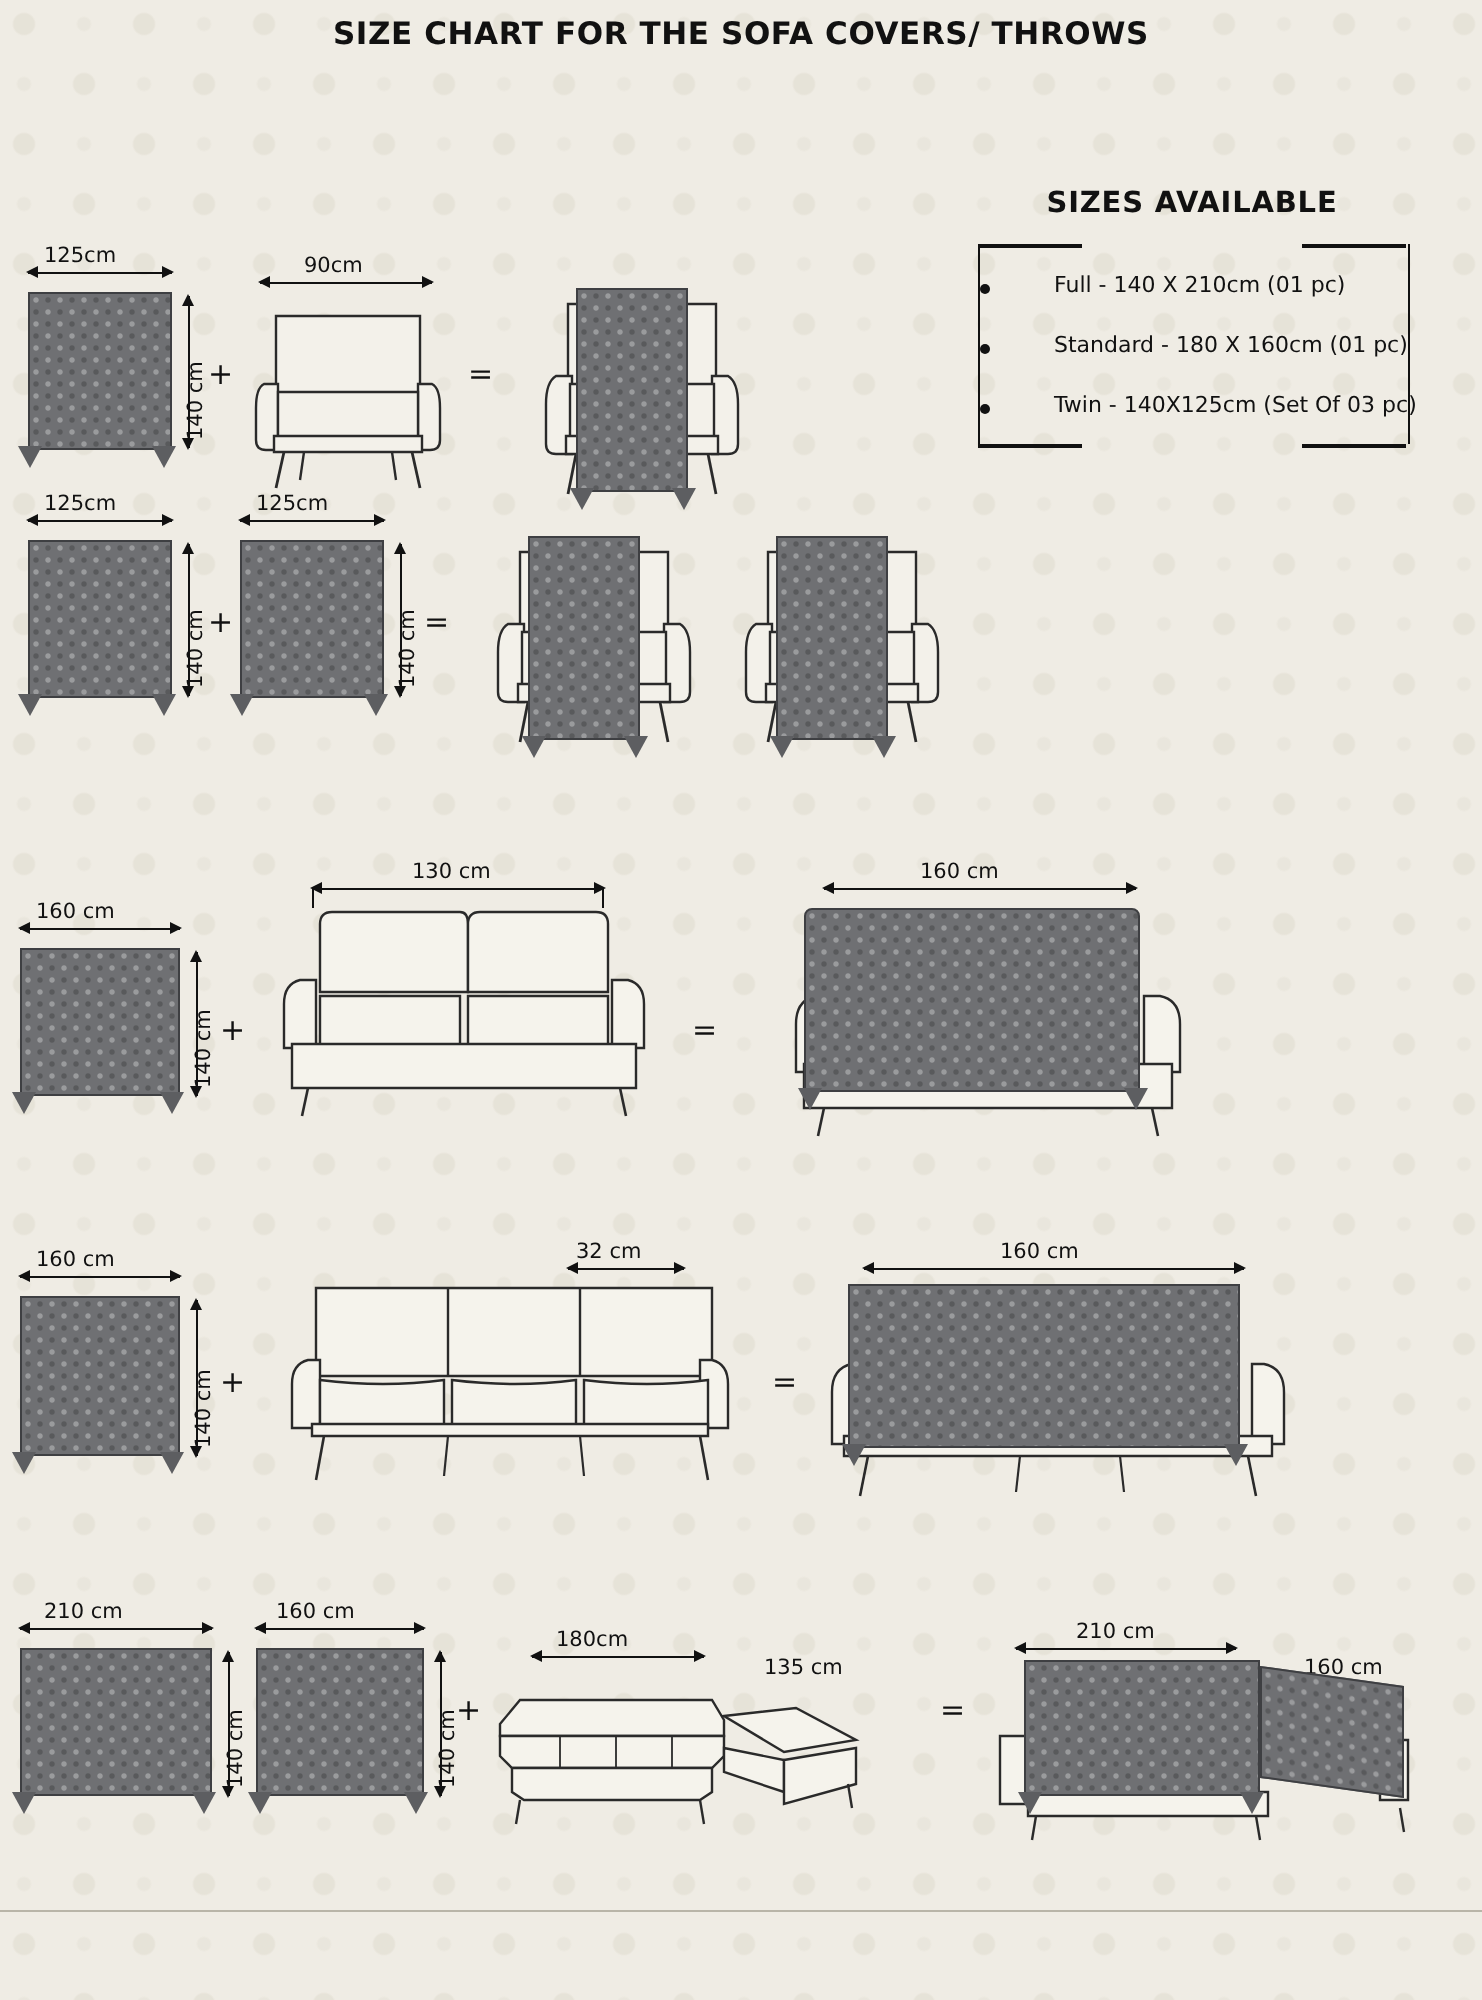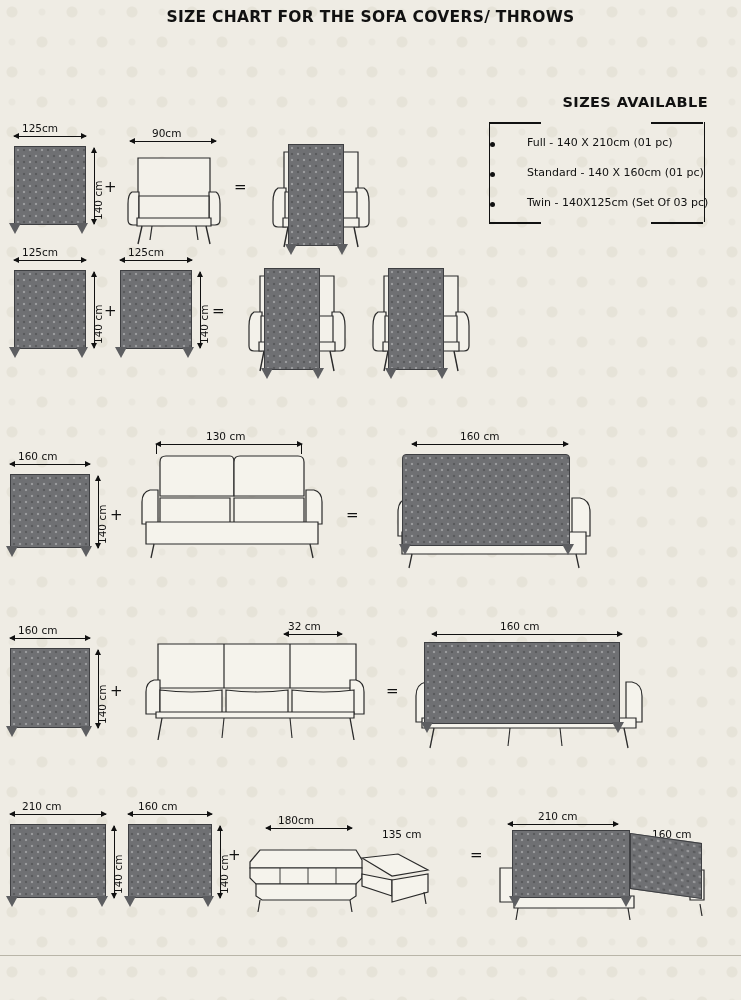--- a/index.html
+++ b/index.html
@@ -79,21 +79,21 @@
     content:"";position:absolute;left:-3px;width:0;height:0;
     border-left:3.5px solid transparent;border-right:3.5px solid transparent;
   }
   .measv:before{top:-1px;border-bottom:6px solid #111;}
   .measv:after{bottom:-1px;border-top:6px solid #111;}
   .tick{position:absolute;background:#111;}
 
   
   .sizes-box{position:absolute;left:484px;top:94px;width:224px;height:140px;}
   .sizes-title{
-    position:absolute;left:0;top:0;width:224px;text-align:right;
+    position:absolute;left:0;top:0;width:224px;text-align:center;
     font-family:"DejaVu Sans", sans-serif;font-weight:bold;font-size:14.5px;
     letter-spacing:.4px;color:#111;
   }
   .brk{position:absolute;border:1.5px solid #111;width:214px;height:100px;left:5px;top:28px;
        border-top:none;border-bottom:none;}
   .brk-t-l,.brk-t-r,.brk-b-l,.brk-b-r{position:absolute;height:1.5px;background:#111;}
   .size-item{
     position:absolute;left:18px;
     font-family:"DejaVu Sans", sans-serif;font-size:11px;color:#111;white-space:nowrap;margin-left:25px;
   }
@@ -181,21 +181,21 @@
     <div class="brk"></div>
     <div class="brk-t-l" style="left:5px;top:28px;width:52px;"></div>
     <div class="brk-t-r" style="left:167px;top:28px;width:52px;"></div>
     <div class="brk-b-l" style="left:5px;top:128px;width:52px;"></div>
     <div class="brk-b-r" style="left:167px;top:128px;width:52px;"></div>
 
     <div class="bullet" style="top:48px;"></div>
     <div class="size-item" style="top:42px;">Full - 140 X 210cm (01 pc)</div>
 
     <div class="bullet" style="top:78px;"></div>
-    <div class="size-item" style="top:72px;">Standard - 140 X 160cm (01 pc)</div>
+    <div class="size-item" style="top:72px;">Standard - 180 X 160cm (01 pc)</div>
 
     <div class="bullet" style="top:108px;"></div>
     <div class="size-item" style="top:102px;">Twin - 140X125cm (Set Of 03 pc)</div>
   </div>
 
   <div class="row" style="top:240px;height:150px;">
 
     <div class="meas" style="left:14px;top:20px;width:72px;"></div>
     <div class="lbl" style="left:22px;top:6px;">125cm</div>
     <div class="swatch" style="left:14px;top:30px;width:72px;height:79px;"></div>

